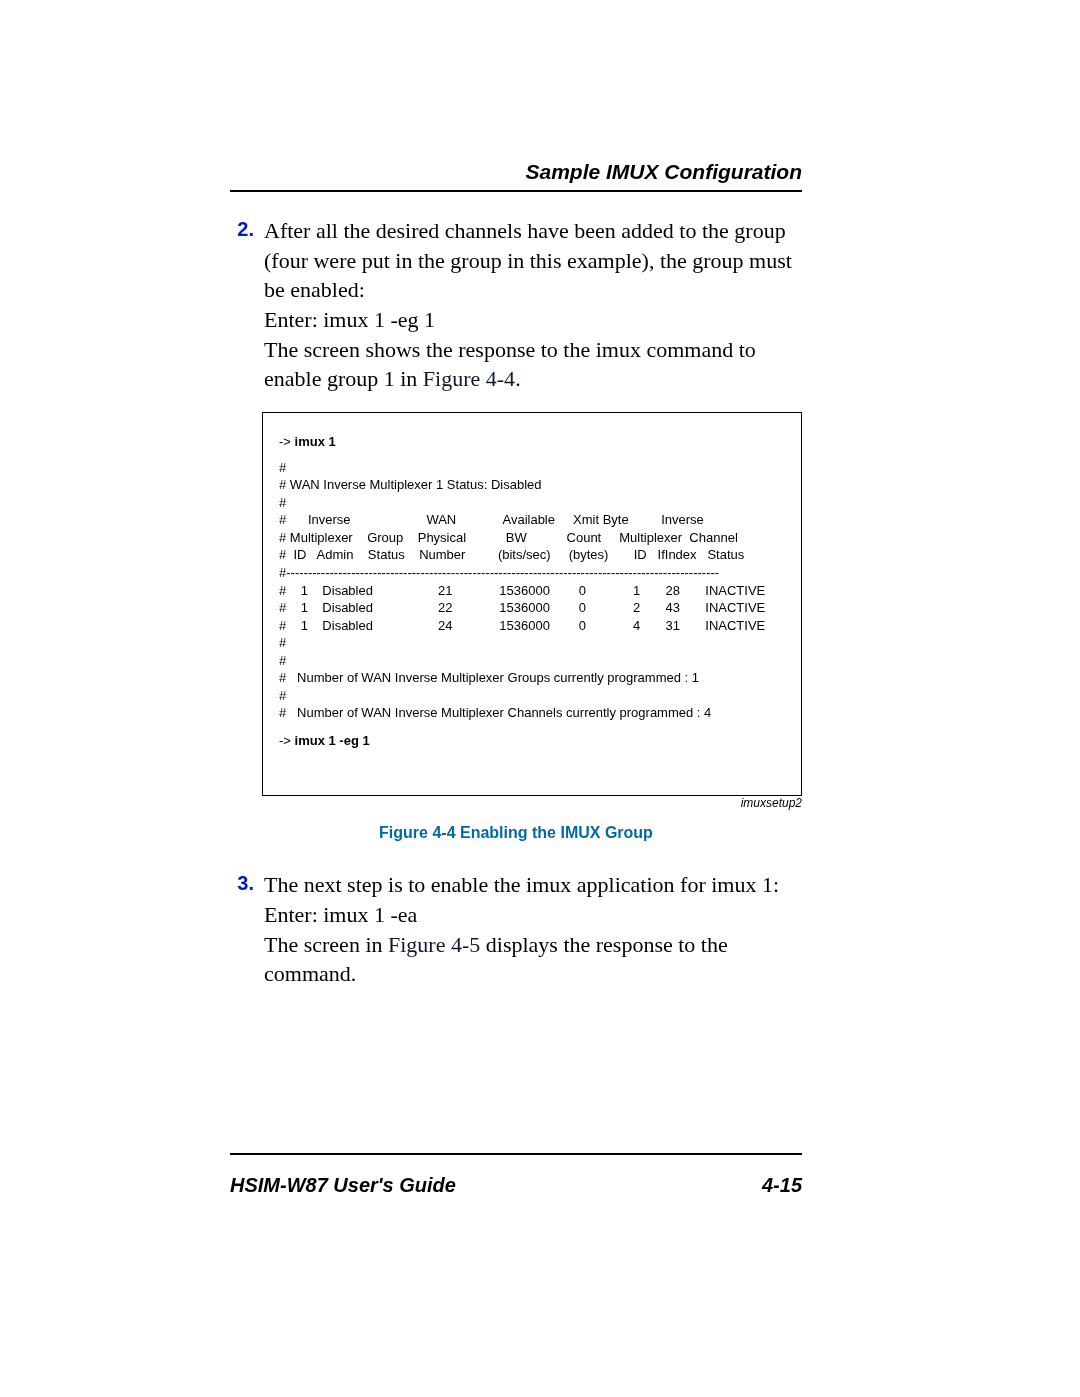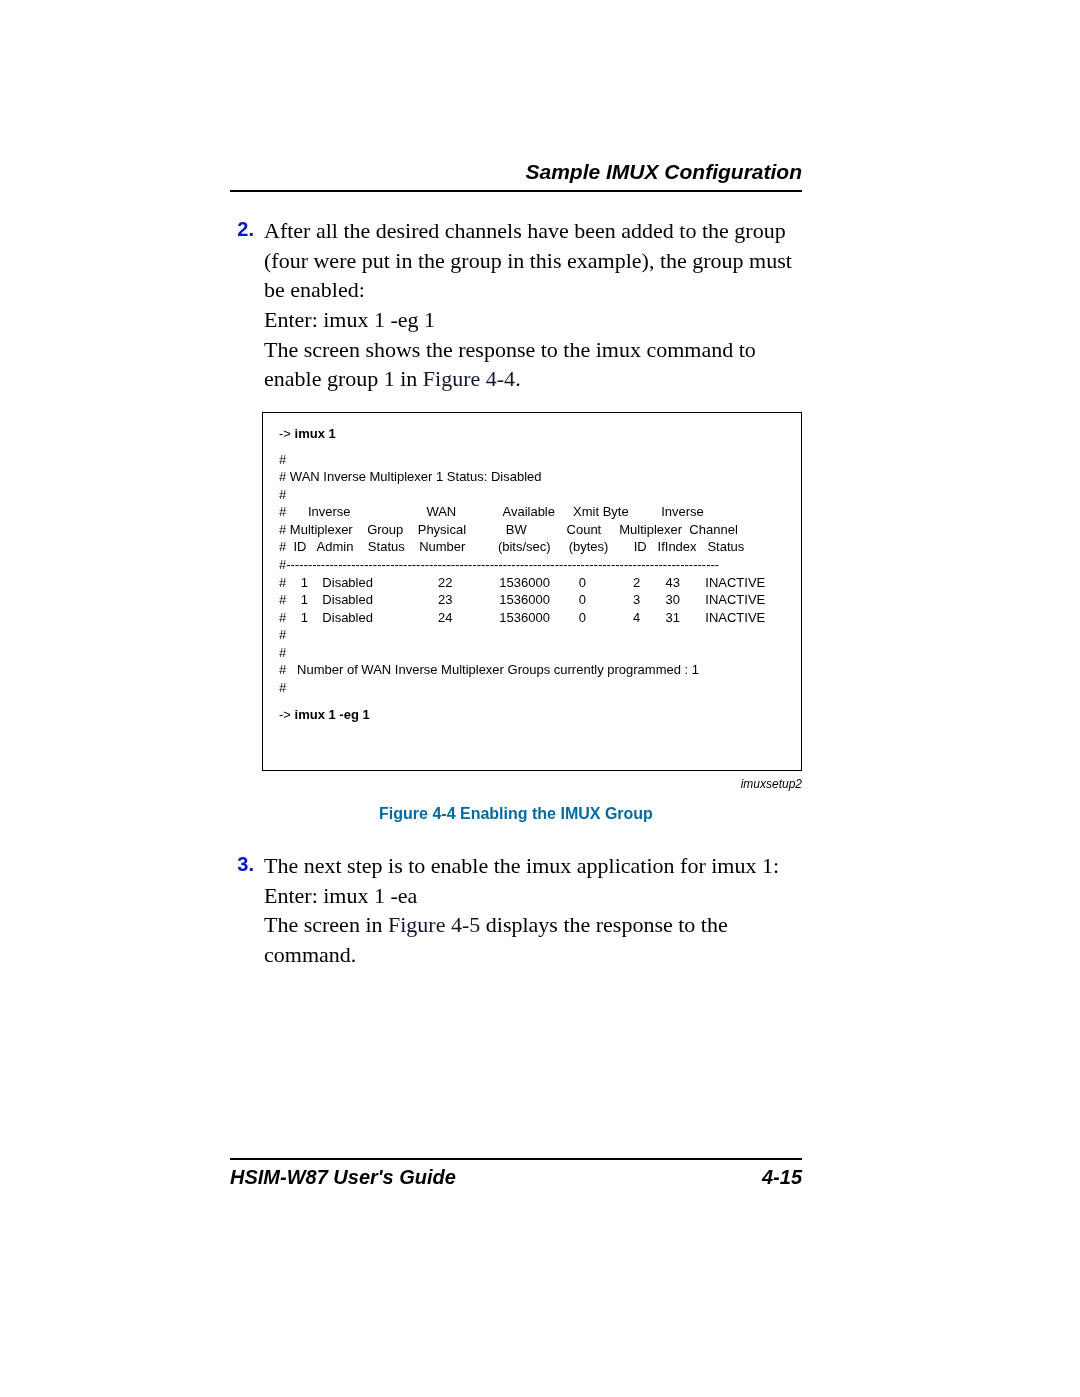--- a/index.html
+++ b/index.html
@@ -44,22 +44,21 @@
   .step .body {
     flex: 1;
   }
   .green-ref {
     color: #0f172a;
   }
   .code-frame {
     border: 1.5px solid #000;
     margin-left: 32px;
     margin-top: 12px;
-    margin-bottom: 6px;
-    padding: 12px 16px 36px 16px;
+    padding: 20px 16px 36px 16px;
     font-family: Arial, Helvetica, sans-serif;
     font-size: 13px;
     line-height: 1.35;
   }
   .code-frame .cmd {
     font-weight: bold;
   }
   .code-frame pre {
     margin: 0;
     font-family: Arial, Helvetica, sans-serif;
@@ -80,23 +79,23 @@
     color: #0369a1;
     font-family: Arial, Helvetica, sans-serif;
     font-weight: bold;
     font-size: 16px;
     margin-bottom: 28px;
   }
   .footer {
     position: absolute;
     left: 230px;
     right: 230px;
-    bottom: 208px;
+    bottom: 200px;
     border-top: 2px solid #000;
-    padding-top: 6px;
+    padding-top: 19px;
     display: flex;
     justify-content: space-between;
     font-family: Arial, Helvetica, sans-serif;
     font-weight: bold;
     font-style: italic;
     font-size: 20px;
   }
 </style>
 </head>
 <body>
@@ -119,27 +118,28 @@
       <span>-&gt; </span><span class="cmd">imux 1</span>
     </div>
     <div style="height:8px"></div>
     <pre>#
 # WAN Inverse Multiplexer 1 Status: Disabled
 #</pre>
     <pre>#      Inverse                     WAN             Available     Xmit Byte         Inverse
 # Multiplexer    Group    Physical           BW           Count     Multiplexer  Channel
 #  ID   Admin    Status    Number         (bits/sec)     (bytes)       ID   IfIndex   Status
 #----------------------------------------------------------------------------------------------------</pre>
+    <pre>#    1    Disabled                  21             1536000        0             1       28       INACTIVE</pre>
     <pre>#    1    Disabled                  22             1536000        0             2       43       INACTIVE</pre>
-    <pre>#    1    Disabled                  23             1536000        0             3       30       INACTIVE</pre>
     <pre>#    1    Disabled                  24             1536000        0             4       31       INACTIVE</pre>
     <pre>#
 #
 #   Number of WAN Inverse Multiplexer Groups currently programmed : 1
 #</pre>
+    <pre>#   Number of WAN Inverse Multiplexer Channels currently programmed : 4</pre>
     <div style="height:10px"></div>
     <div>
       <span>-&gt; </span><span class="cmd">imux 1 -eg 1</span>
     </div>
     <div style="height:10px"></div>
   </div>
 
   <div class="code-caption-right">imuxsetup2</div>
 
   <div class="figure-caption">Figure 4-4   Enabling the IMUX Group</div>

